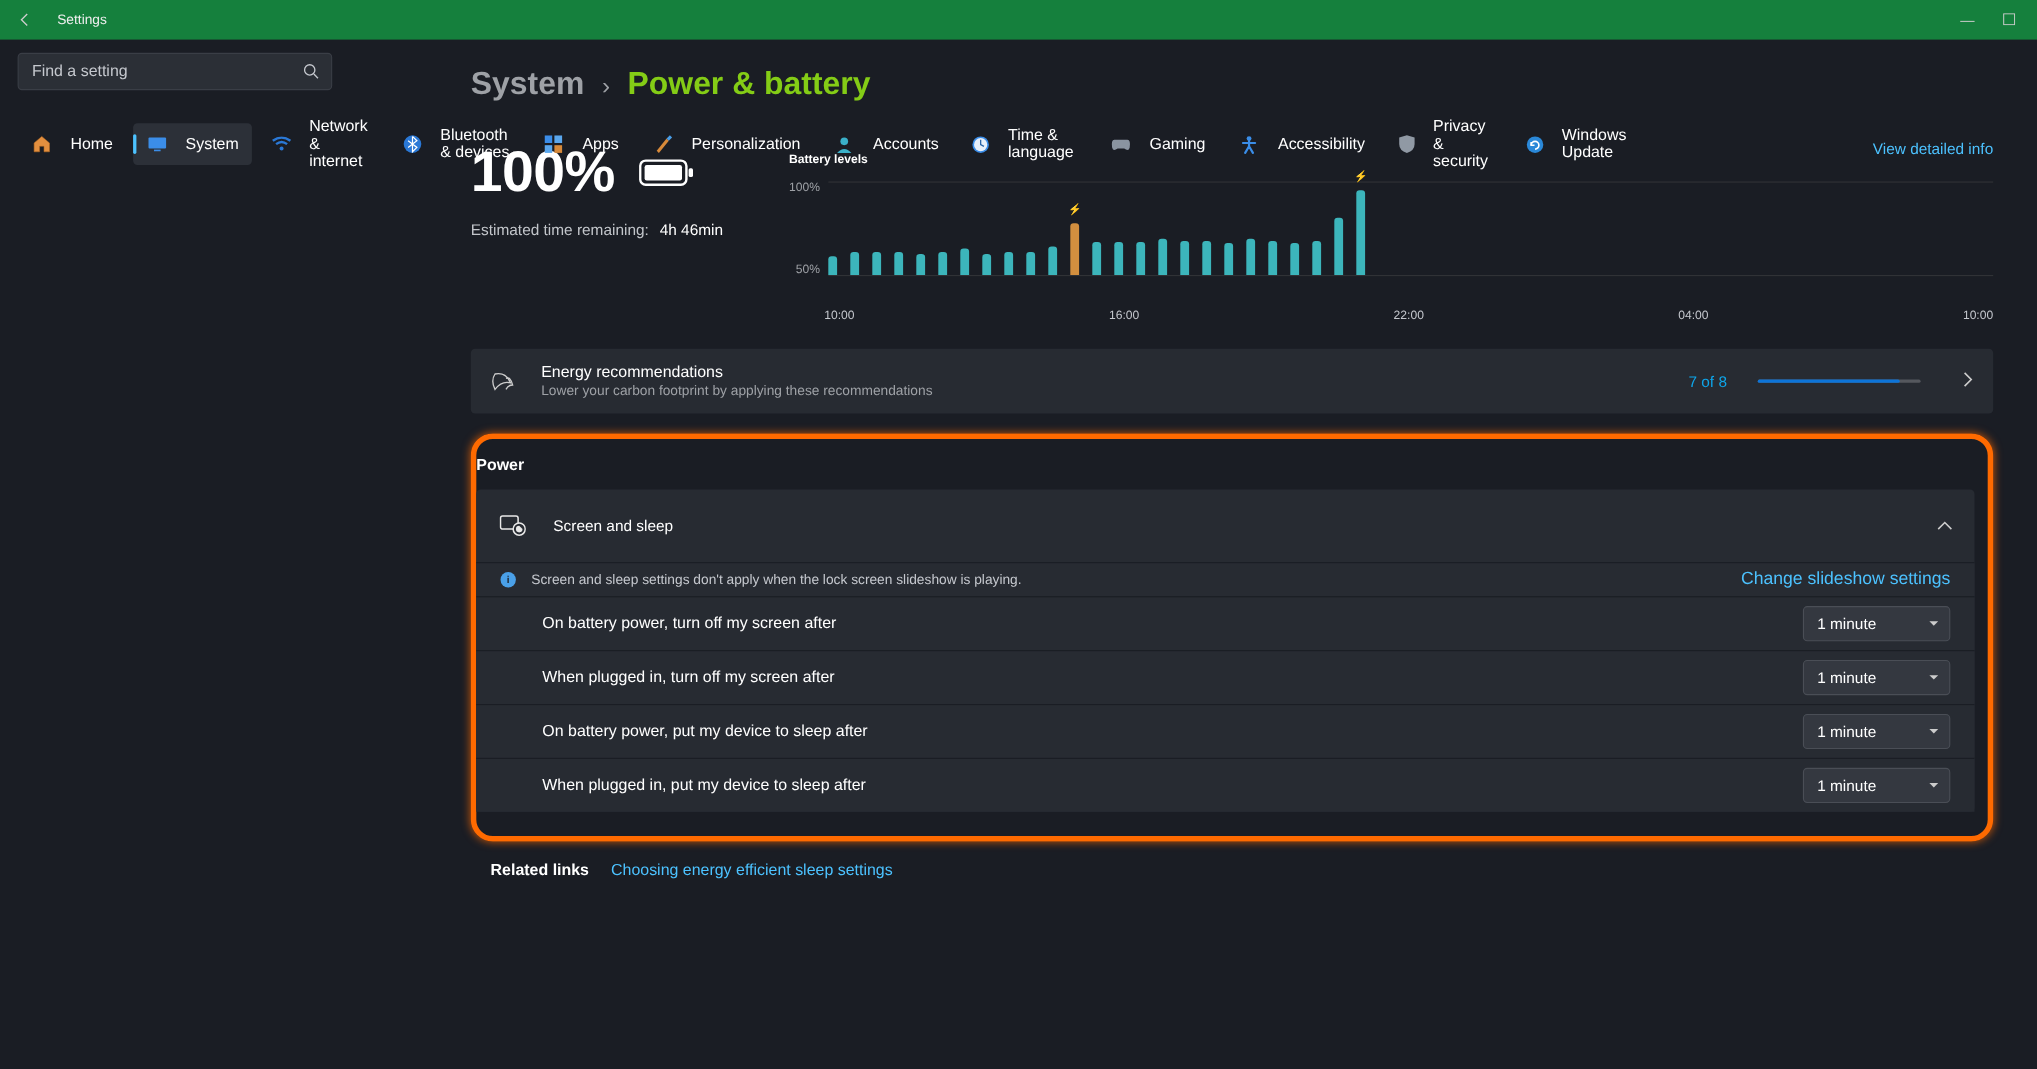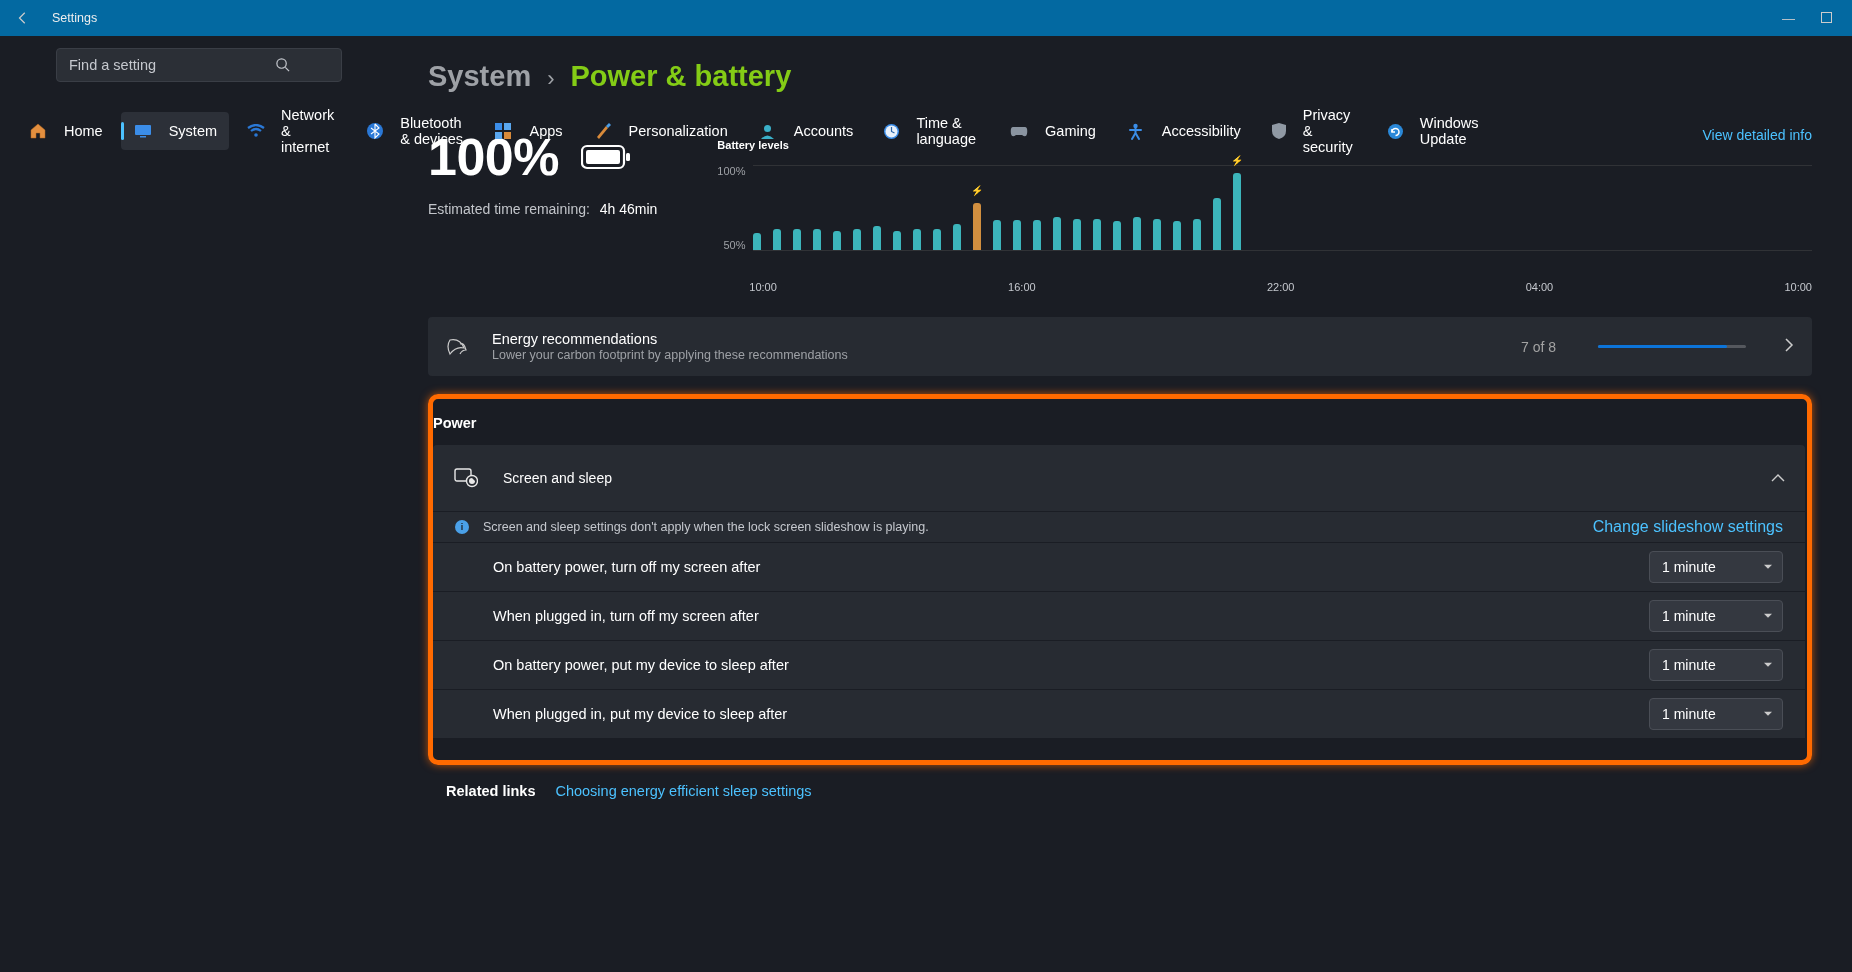--- a/index.html
+++ b/index.html
@@ -10,38 +10,37 @@
   width: 1852px;
   height: 972px;
   overflow: hidden;
   font-size: 14px;
 }
 .titlebar {
   height: 36px;
   display: flex;
   align-items: center;
   padding: 0 12px;
-  background: #0369a1;
+  background: #15803d;
 }
 .titlebar .back { width: 22px; height: 22px; display: flex; align-items: center; justify-content: center; color: #ccc; cursor: pointer; margin-right: 18px;}
 .titlebar .title { font-size: 12.5px; color: #eee; }
 .window-controls { margin-left: auto; display: flex; gap: 26px; color: #ccc; padding-right: 8px;}
 .window-controls span { cursor: pointer; font-size: 13px; }
 
 .app { display: flex; height: calc(100% - 36px); }
 .sidebar {
   width: 318px;
   padding: 12px 16px 0 16px;
   display: flex;
   flex-direction: column;
 }
 .search {
   position: relative;
   margin-bottom: 30px;
-  margin-left: 40px;
 }
 .search input {
   width: 286px;
   height: 34px;
   background: #2b2f36;
   border: 1px solid #3a3e46;
   border-radius: 4px;
   color: #fff;
   padding: 0 40px 0 12px;
   font-size: 14.5px;
@@ -115,30 +114,30 @@
 .card {
   background: #272b32;
   border-radius: 4px;
   margin-bottom: 10px;
 }
 .energy-card { display: flex; align-items: center; padding: 14px 18px; cursor: pointer; gap: 24px;}
 .energy-icon { width: 22px; height: 22px; color: #ccc; }
 .energy-text { flex: 1; }
 .energy-title { font-size: 14.5px; }
 .energy-sub { font-size: 12.5px; color: #9ea1a6; margin-top: 1px;}
-.energy-count { font-size: 14px; color: #a3a3a3; margin-right: 18px;}
+.energy-count { font-size: 14px; color: #0ea5e9; margin-right: 4px;}
 .progress { width: 148px; height: 3px; background: #55585e; border-radius: 2px; margin-right: 14px;}
 .progress-inner { height: 100%; background: #0c74d9; border-radius: 2px; width: 87%; }
 .chev { color: #ccc; }
 
 .highlighted-box {
   border: 5px solid #ff6a00;
-  border-radius: 10px;
+  border-radius: 20px;
   margin-top: 18px;
-  padding: 16px 2px 12px 0;
+  padding: 16px 12px 12px 0;
   box-shadow: 0 0 8px rgba(255,106,0,0.7);
 }
 .section-title { font-size: 14.5px; font-weight: 600; padding-left: 0; margin-bottom: 14px; margin-left: 0;}
 .highlighted-box .section-title { margin-left: 0; padding-left: 0;}
 .highlighted-box > * { margin-left: 0; margin-right: 0; }
 .highlighted-box .card, .highlighted-box .info-bar, .highlighted-box .setting-row, .highlighted-box .related { margin-left: 0; margin-right: 0;}
 
 .highlighted-box .section-title,
 .highlighted-box .card,
 .highlighted-box .info-bar,

